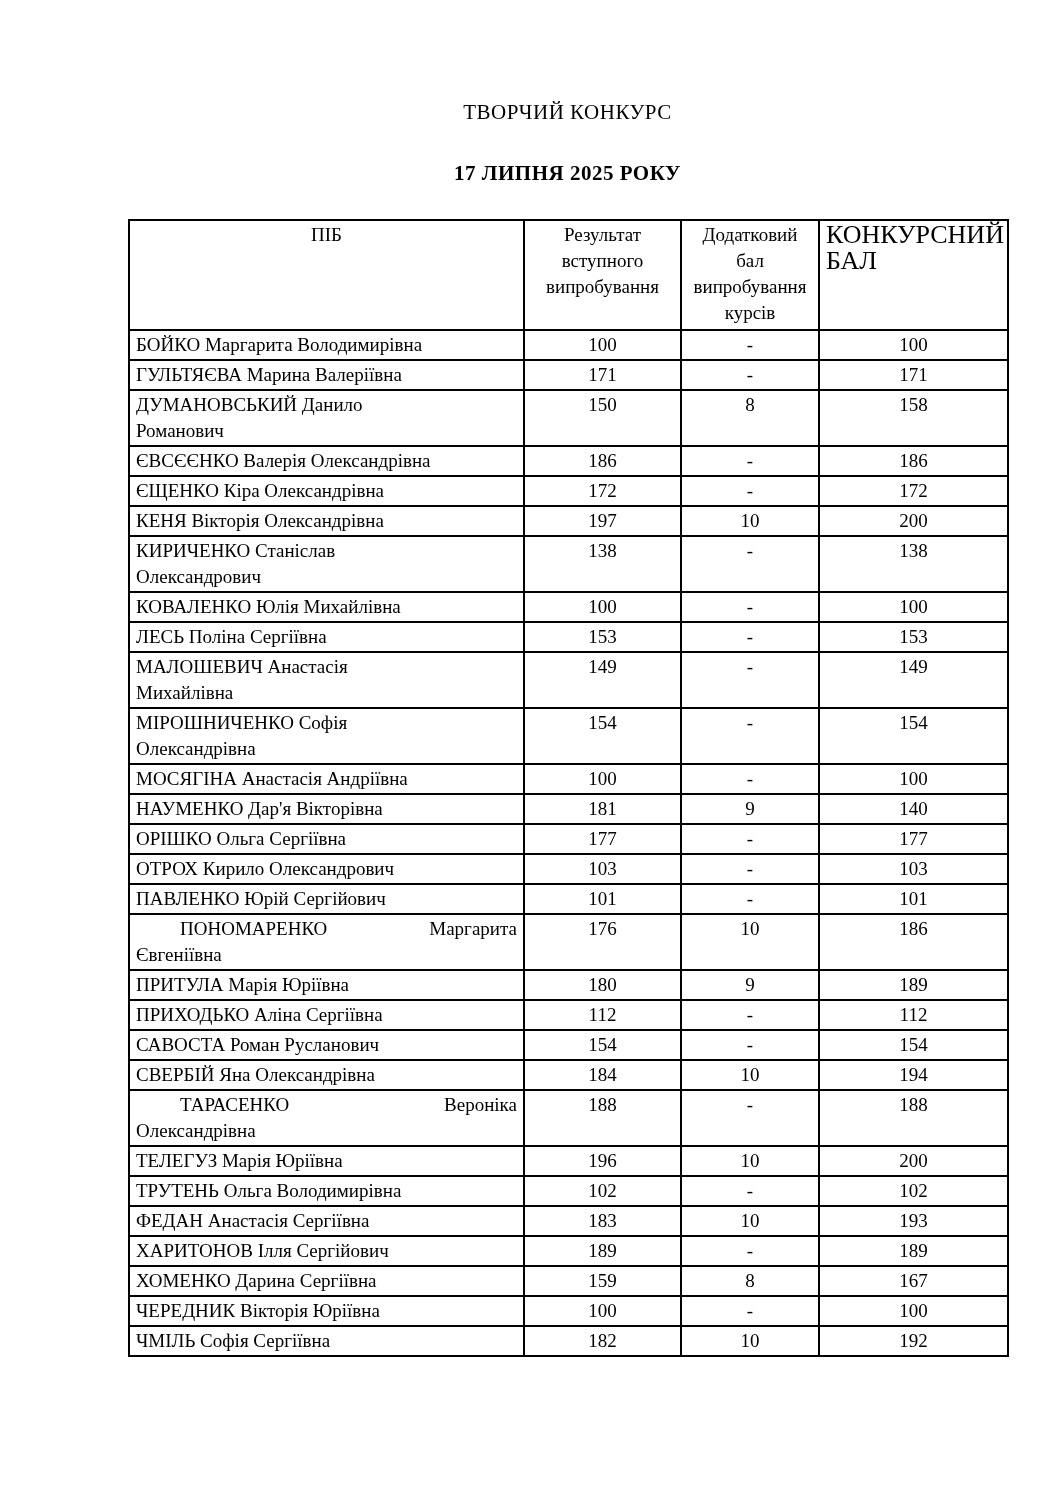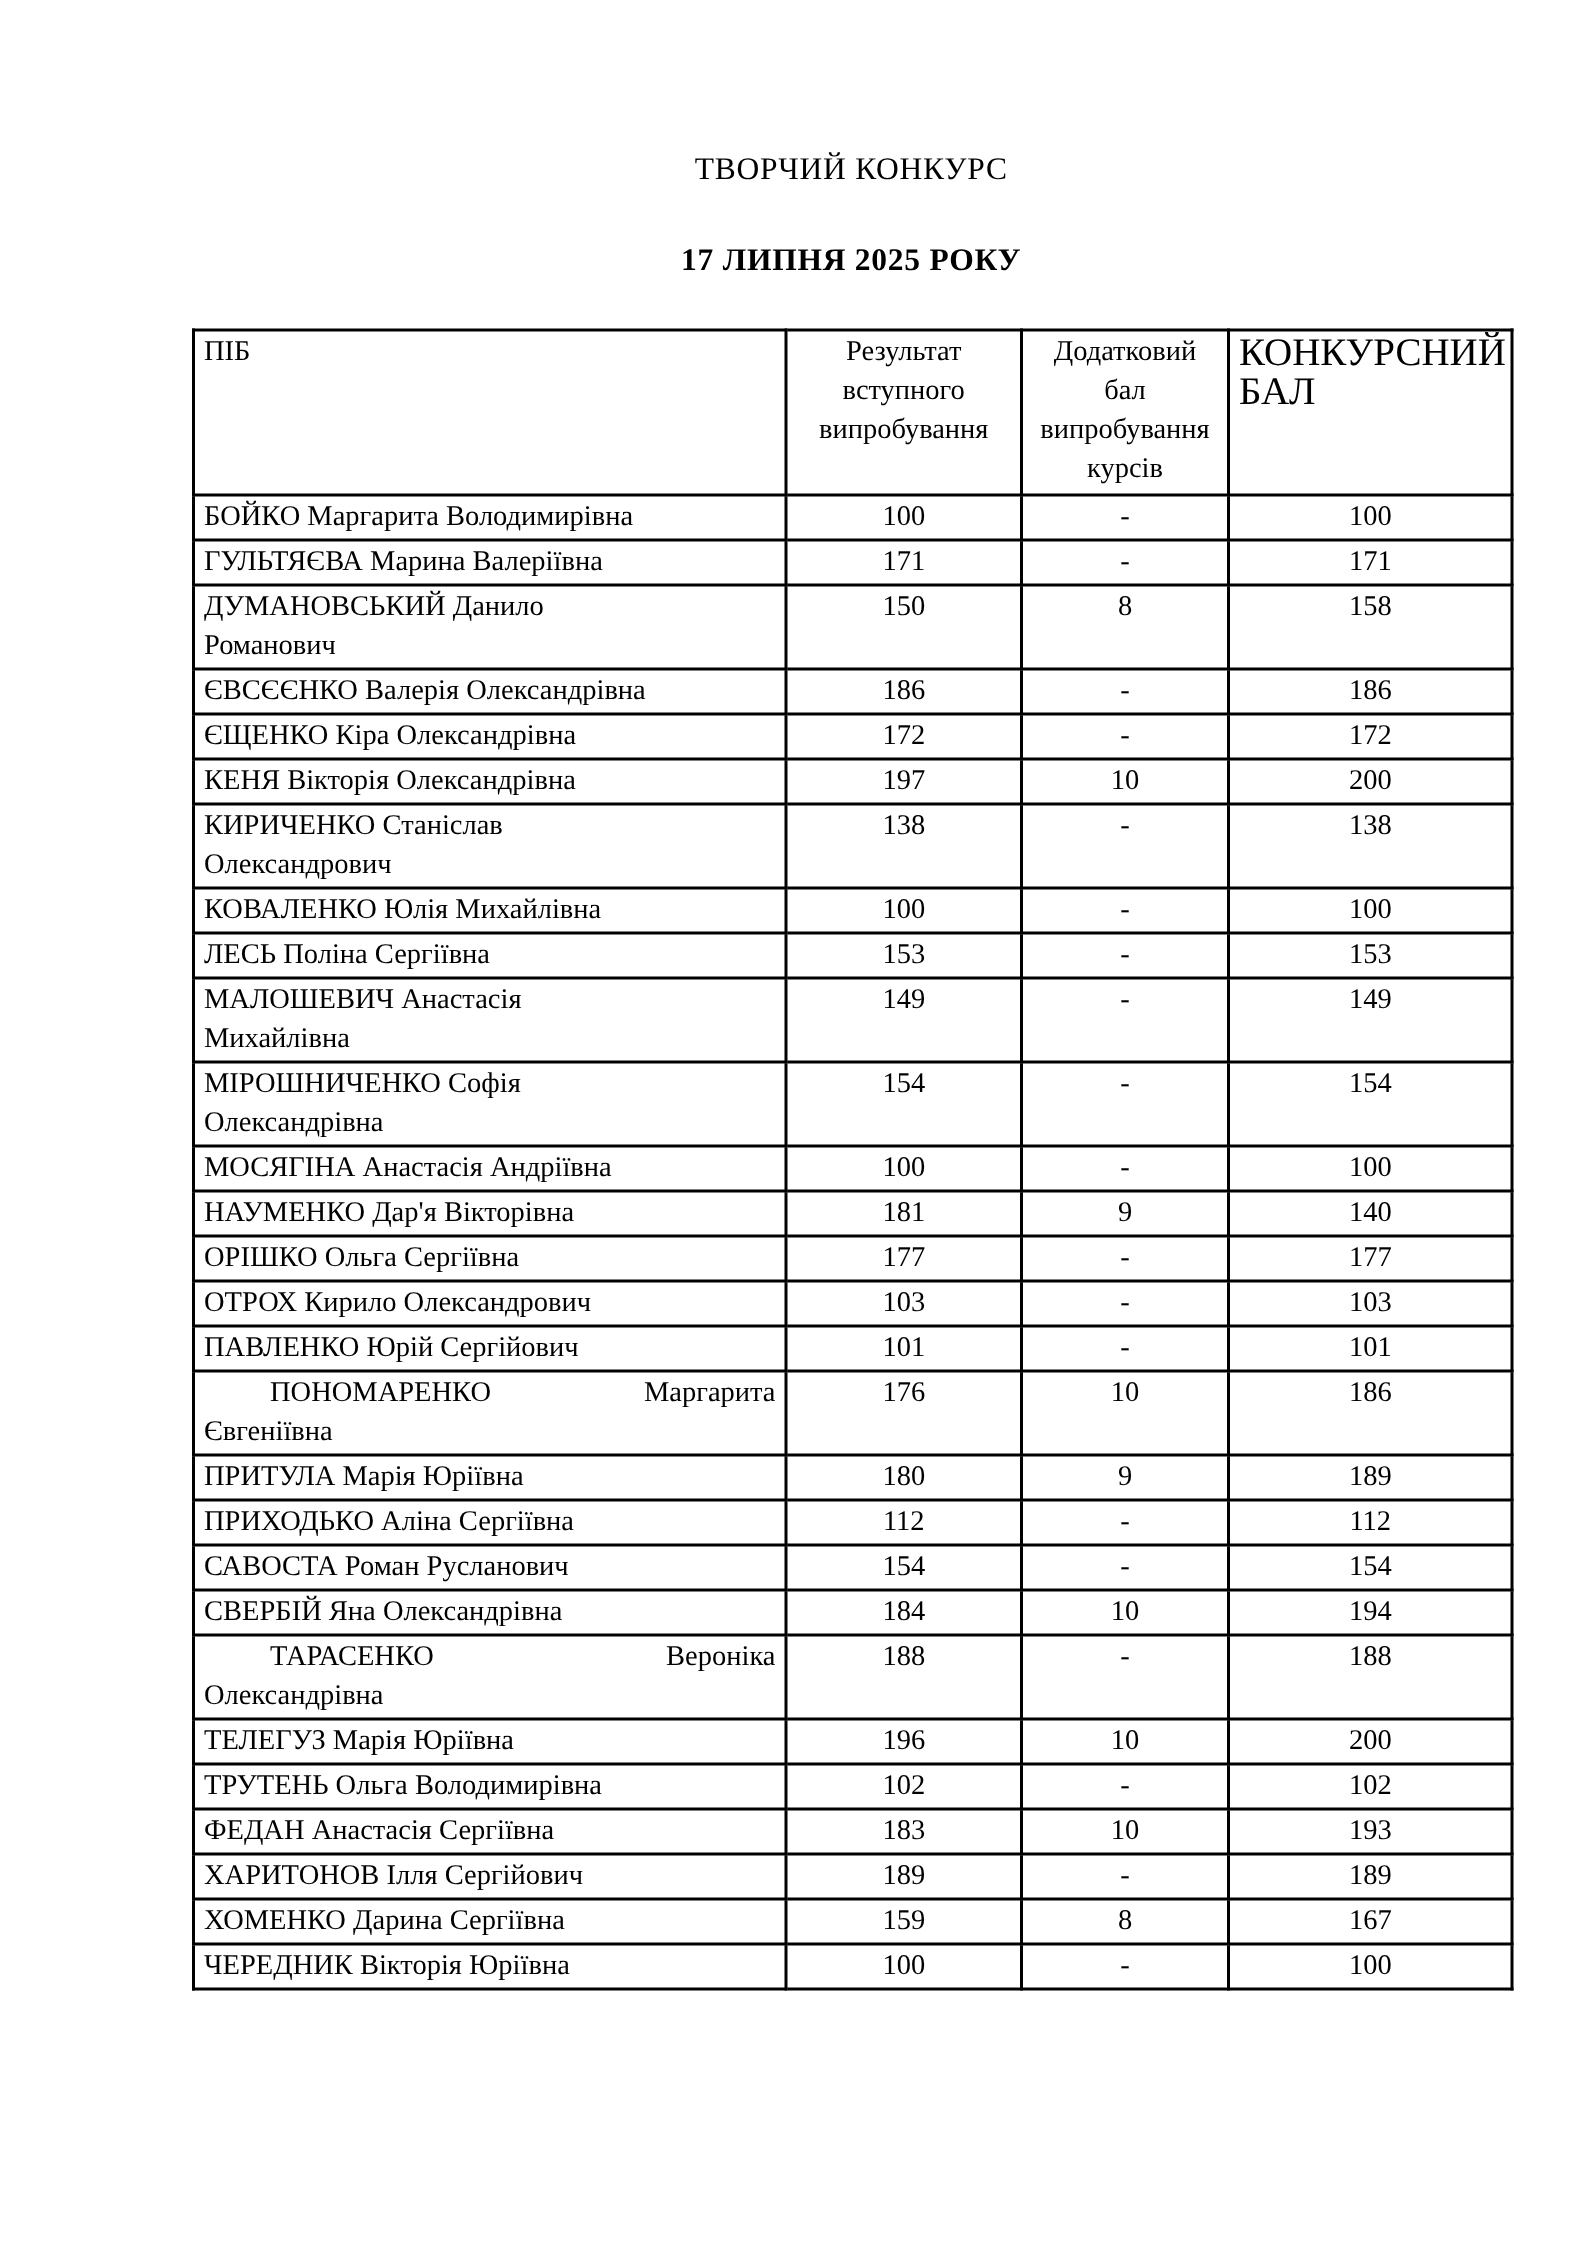--- a/index.html
+++ b/index.html
@@ -44,21 +44,21 @@
   table.results col.col-bonus { width: 138px; }
   table.results col.col-total { width: 189px; }
   table.results td, table.results th {
     border: 2px solid #000000;
     vertical-align: top;
     line-height: 26px;
     padding: 1px 6px;
     font-weight: normal;
   }
   thead th { height: 110px; }
-  th.h-name { text-align: left; }
+  th.h-name { text-align: center; }
   th.h-center { text-align: center; }
   th.h-total {
     text-align: left;
     font-weight: bold;
     font-size: 26px;
   }
   td.c-name { text-align: left; }
   td.c-num  { text-align: center; }
   td.c-total { font-weight: bold; }
   .name-line { white-space: nowrap; }
@@ -351,17 +351,25 @@
 
   <tr>
     <td class="c-name">
               <div class="name-line">ЧЕРЕДНИК Вікторія Юріївна</div>
             </td>
     <td class="c-num">100</td>
     <td class="c-num">-</td>
     <td class="c-num c-total">100</td>
   </tr>
 
+  <tr>
+    <td class="c-name">
+              <div class="name-line">ЧМІЛЬ Софія Сергіївна</div>
+            </td>
+    <td class="c-num">182</td>
+    <td class="c-num">10</td>
+    <td class="c-num c-total">192</td>
+  </tr>
 </tbody>
     </table>
 
   </div>
 </div>
 
 </body></html>

